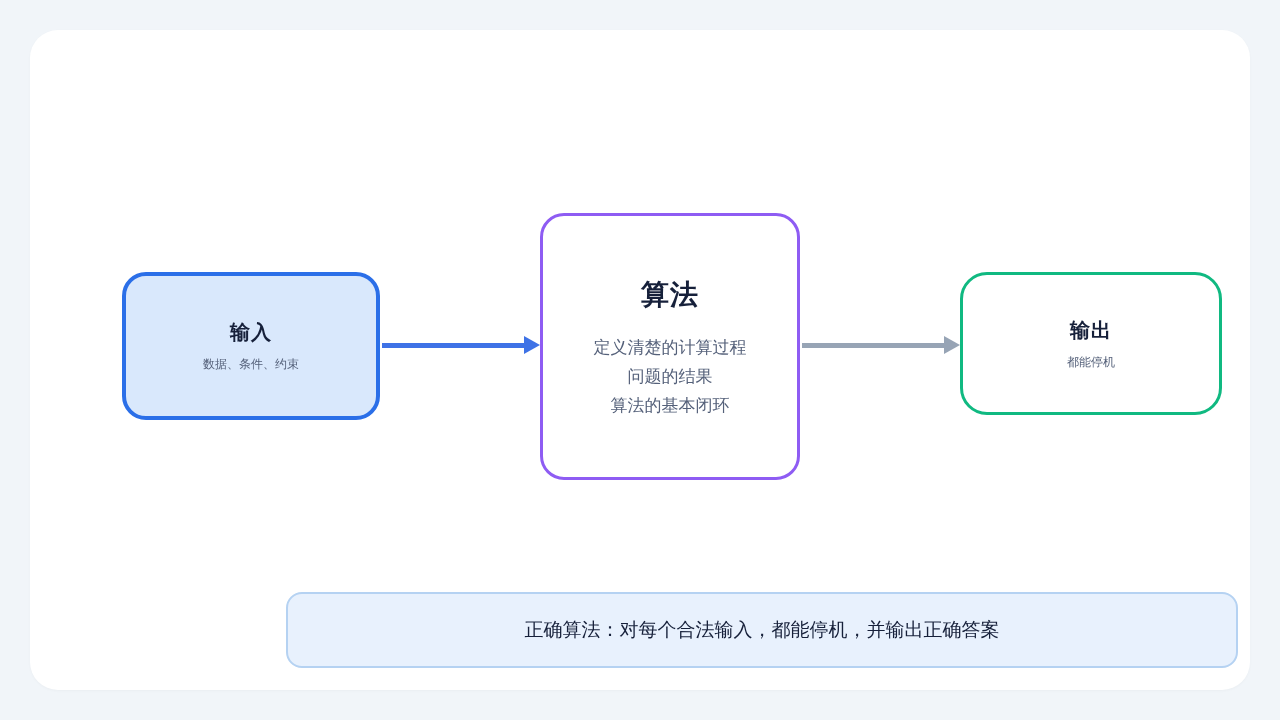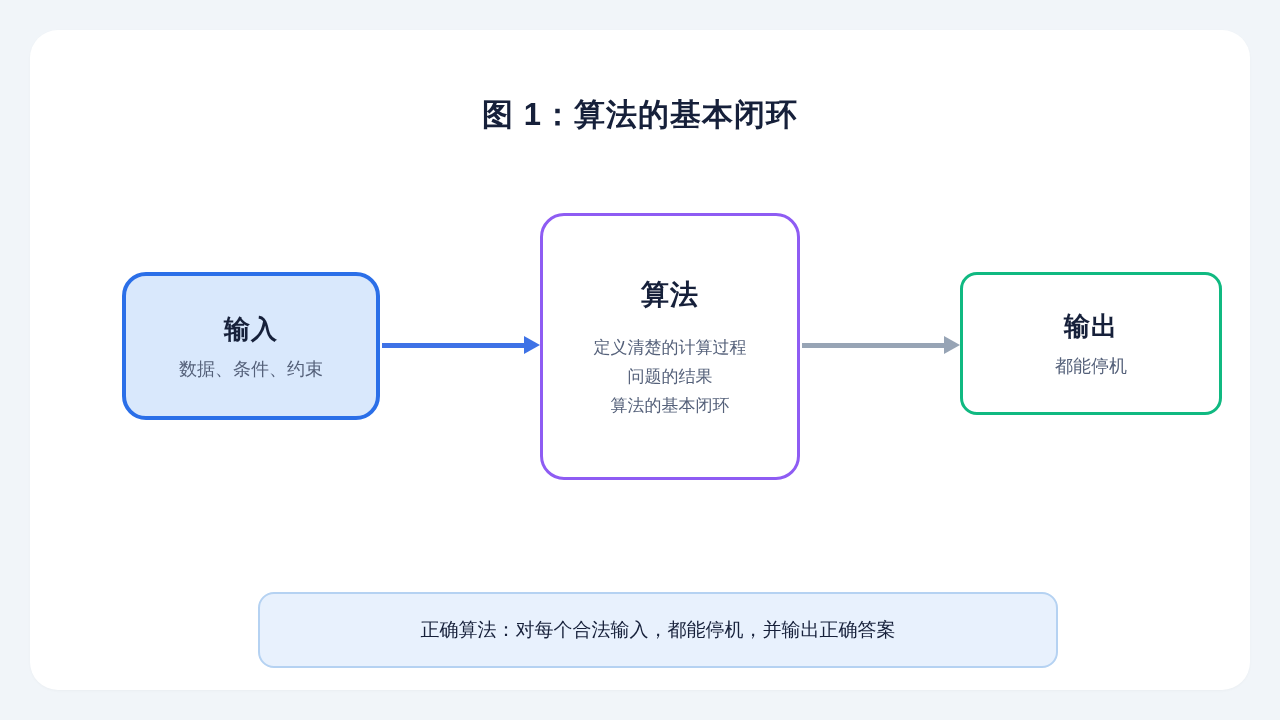--- a/index.html
+++ b/index.html
@@ -47,32 +47,32 @@
   .node-algorithm {
     left: 510px; top: 183px;
     width: 260px; height: 267px;
     border: 3px solid var(--algorithm-border, #8e5cf3);
     border-radius: 24px;
   }
   .node-output {
     left: 930px; top: 242px;
     width: 262px; height: 143px;
     border: 3px solid var(--output-border, #10b981);
-    border-radius: 17px;
+    border-radius: 27px;
   }
   .node-title {
-    font-size: 26px;
+    font-size: 20px;
     font-weight: bold;
     color: var(--ink, #16203a);
     letter-spacing: 1px;
   }
   .node-algorithm .node-title { font-size: 28px; margin-bottom: 16px; }
   .node-subtitle {
     margin-top: 10px;
-    font-size: 18px;
+    font-size: 12px;
     color: var(--muted, #55617a);
   }
   .algo-line {
     font-size: 17px;
     color: var(--muted, #55617a);
     margin-top: 6px;
   }
   .algo-line:first-of-type { margin-top: 0; }
   .arrow { position: absolute; height: 18px; }
   .arrow .shaft {
@@ -89,38 +89,37 @@
     border-bottom: 9px solid transparent;
   }
   .arrow-blue { left: 352px; top: 306px; width: 158px; }
   .arrow-blue .shaft { background: var(--arrow-blue, #3e72e6); }
   .arrow-blue .head { border-left: 16px solid var(--arrow-blue, #3e72e6); }
   .arrow-gray { left: 772px; top: 306px; width: 158px; }
   .arrow-gray .shaft { background: var(--arrow-gray, #97a4b5); }
   .arrow-gray .head { border-left: 16px solid var(--arrow-gray, #97a4b5); }
   .note {
     position: absolute;
-    left: 228px; top: 562px;
-    width: 800px; height: 76px;
+    left: 256px; top: 562px;
+    width: 952px; height: 76px;
     background: var(--note-fill, #e8f1fd);
     border: 2px solid var(--note-border, #b5d2f2);
     border-radius: 16px;
     display: flex;
     align-items: center;
     justify-content: center;
     font-size: 19px;
     color: var(--ink, #1d2a44);
   }
 </style>
 </head>
 <body>
 
 <div class="card">
 
-  <div class="figure-title">图 1：算法的基本闭环</div>
 
   <div class="node node-input">
     <div class="node-title">输入</div>
     <div class="node-subtitle">数据、条件、约束</div>
   </div>
 
   <div class="arrow arrow-blue">
     <div class="shaft"></div>
     <div class="head"></div>
   </div>

